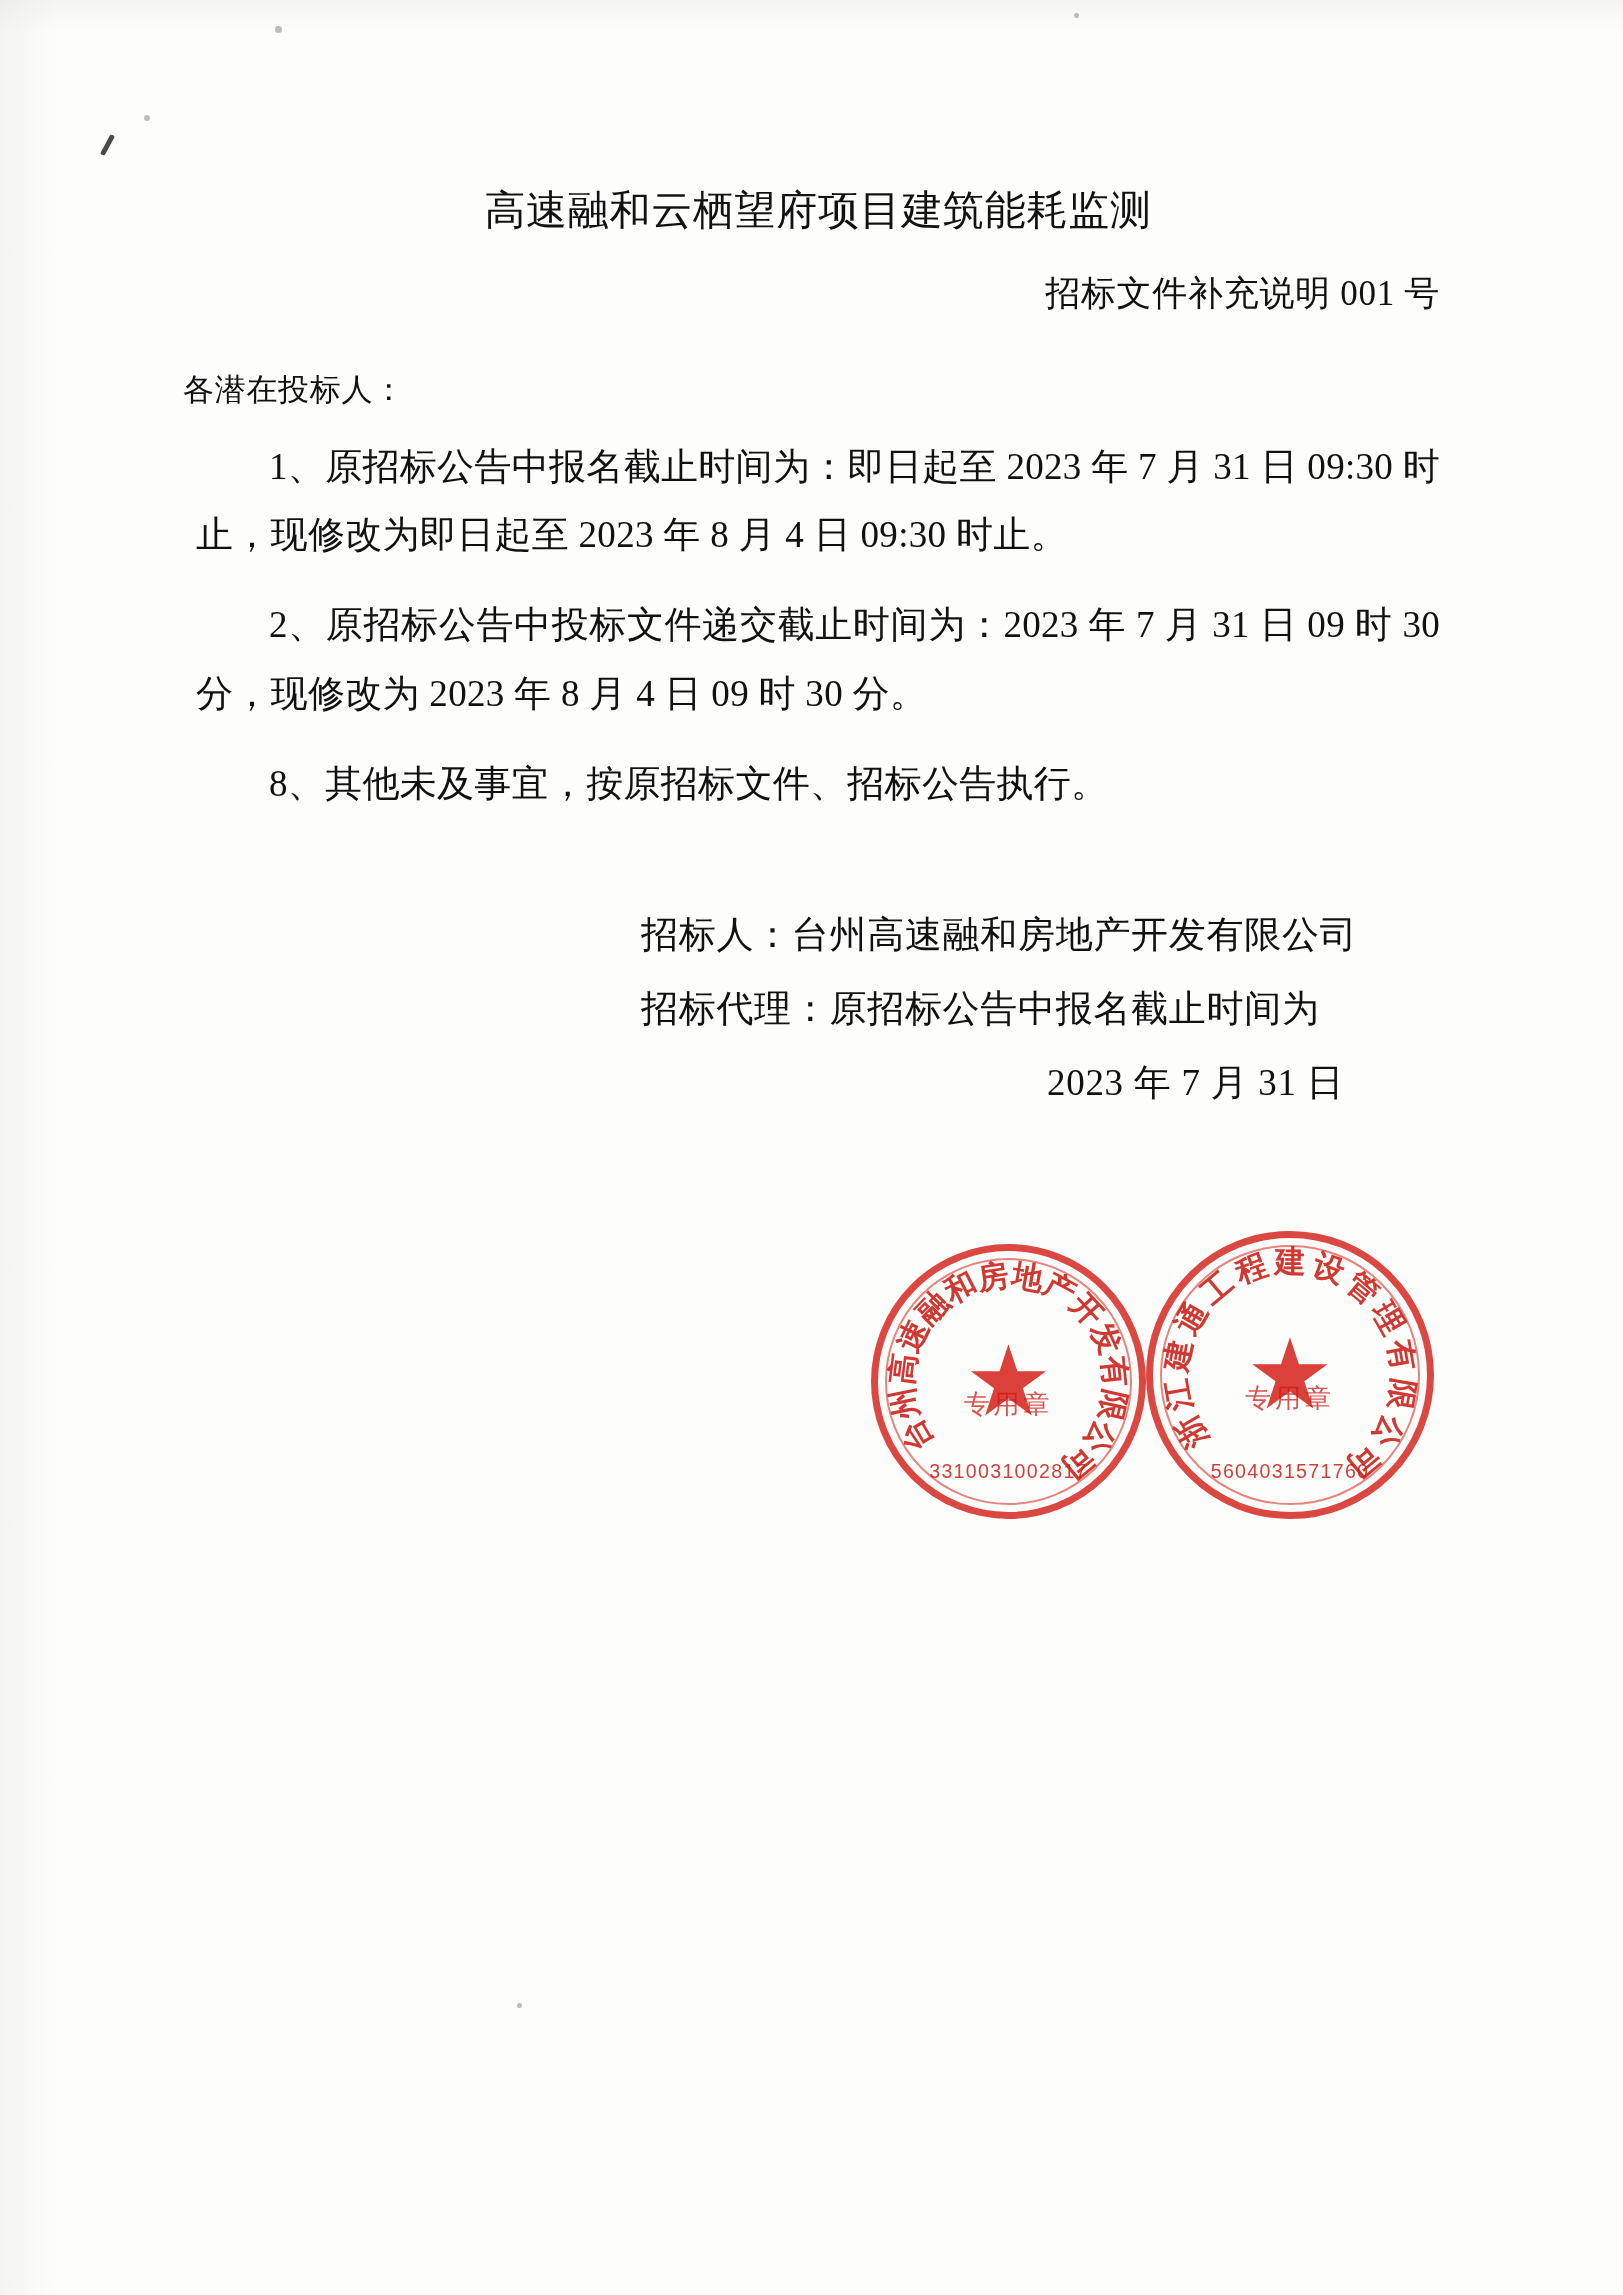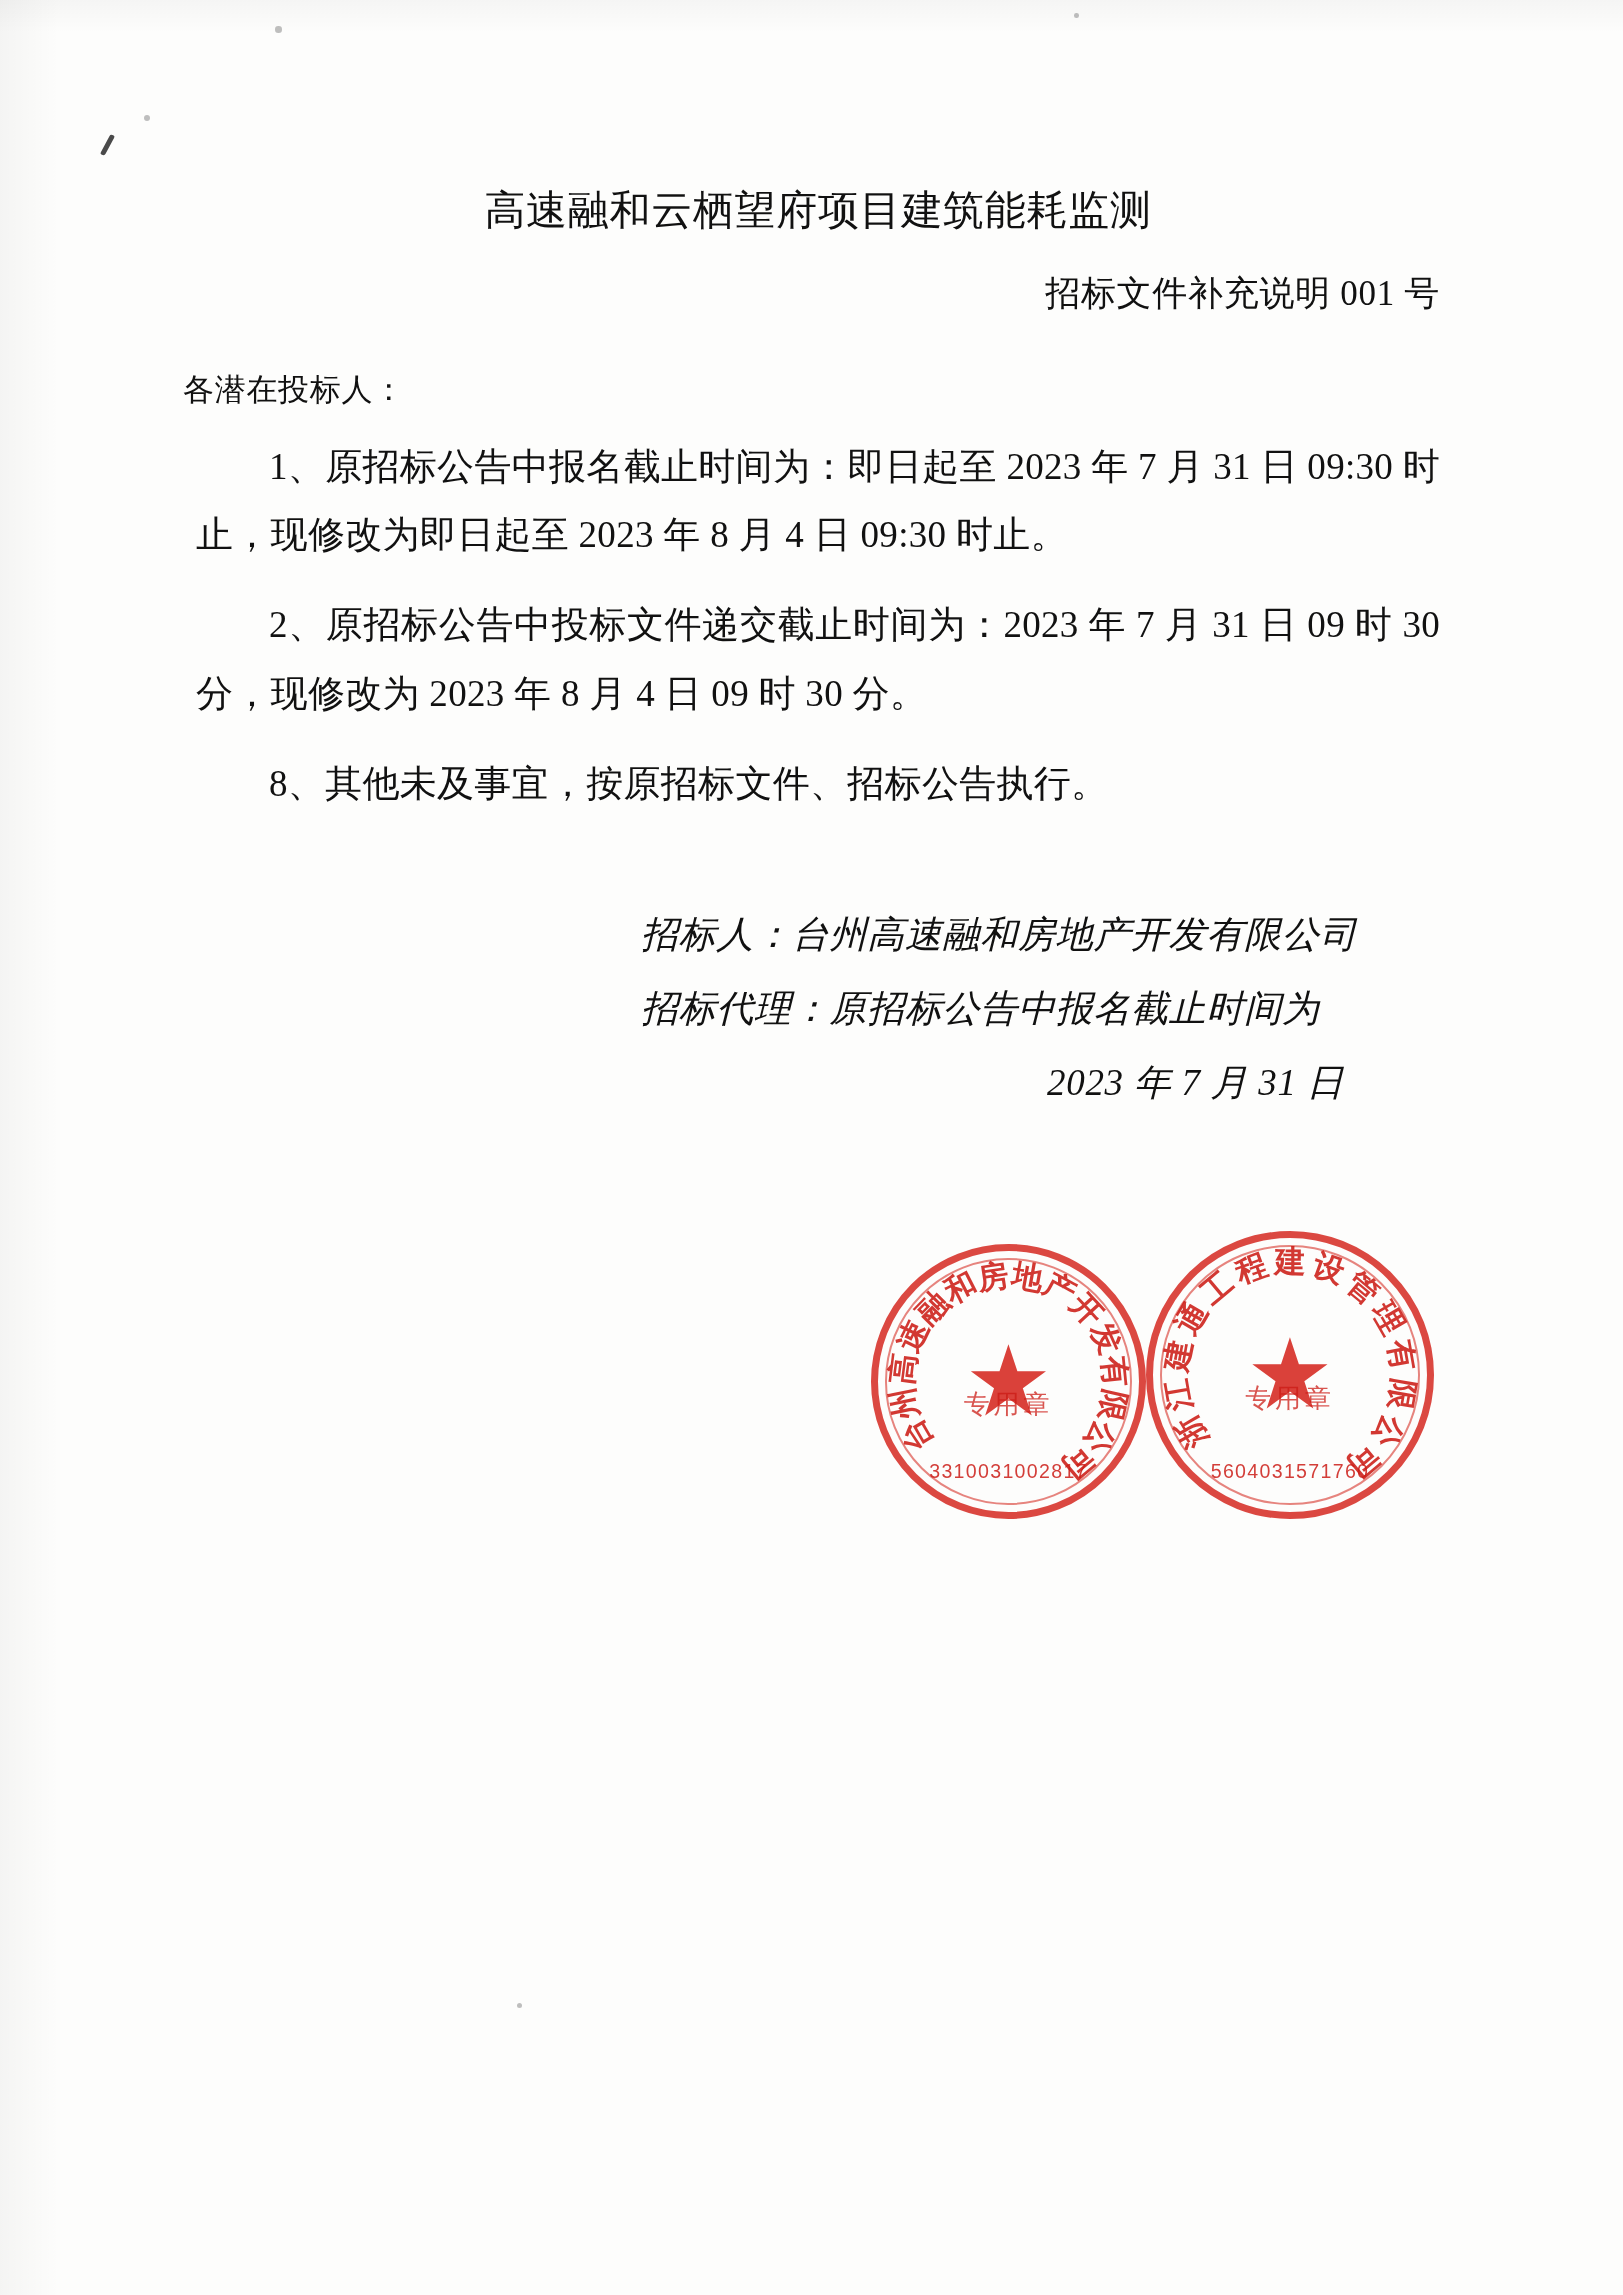--- a/index.html
+++ b/index.html
@@ -96,21 +96,21 @@
   .signature-block {
     margin-top: 79px;
     text-align: left;
     padding-left: 445px;
     font-size: 37px;
     line-height: 2.0;
     letter-spacing: 0.7px;
     position: relative;
     z-index: 1;
   }
-  .sig-line { white-space: nowrap; font-style: italic; }
+  .sig-line { white-space: nowrap; }
   .sig-date {
     padding-left: 406px;
   }
 
   
   .seal {
     position: absolute;
     border-radius: 50%;
     pointer-events: none;
     mix-blend-mode: multiply;

